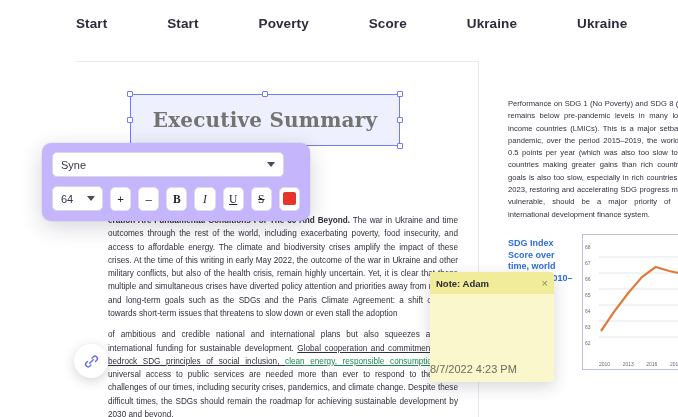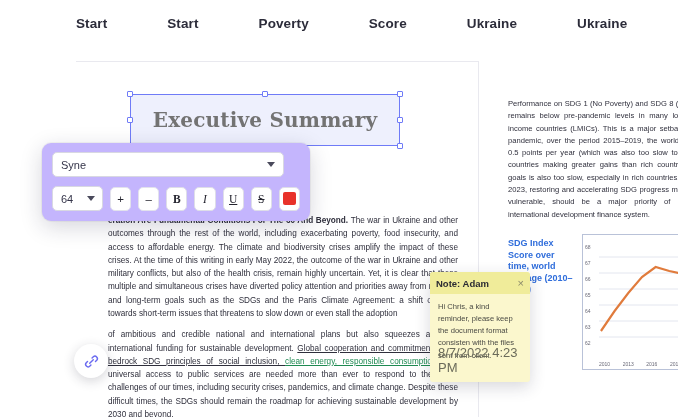--- a/index.html
+++ b/index.html
@@ -238,21 +238,21 @@
     display: block;
     width: 13px; height: 13px;
     border-radius: 2px;
     background: #e8322a;
   }
 
   
   .note {
     position: absolute;
     left: 430px; top: 272px;
-    width: 100px; height: 110px;
+    width: 124px; height: 110px;
     background: #fbf7cd;
     border-radius: 3px;
     box-shadow: 0 5px 16px rgba(40,40,60,0.18);
     z-index: 55;
   }
   .note-header {
     height: 22px;
     background: #f0ec9a;
     border-radius: 3px 3px 0 0;
     display: flex;
@@ -272,22 +272,22 @@
     cursor: pointer;
   }
   .note-body {
     padding: 7px 8px 0 8px;
     font-size: 7.6px;
     line-height: 1.6;
     color: #4a4a44;
   }
   .note-time {
     position: absolute;
-    left: 8px; bottom: 7px;
-    font-size: 13px;
+    left: 0; bottom: 7px;
+    font-size: 11px;
     color: #6b6b5a;
   }
 
   
   .link-badge {
     position: absolute;
     left: 74px; top: 344px;
     width: 34px; height: 34px;
     border-radius: 50%;
     background: #ffffff;
@@ -324,21 +324,21 @@
       <span class="handle h-lc"></span>
       <span class="handle h-rc"></span>
       <span class="handle h-bl"></span>
       <span class="handle h-bc"></span>
       <span class="handle h-br"></span>
     </div>
 
     <div class="body-text">
       <p>
         <span class="b">eration Are Fundamental Conditions For The</span>
-        <span class="b">60 And Beyond.</span><span> The war in Ukraine and other</span>
+        <span class="b">60 And Beyond.</span><span> The war in Ukraine and time</span>
         <span>outcomes through the rest of the world, including exacerbating poverty, food insecurity, and access to affordable energy. The climate and biodiversity crises amplify the impact of these crises. At the time of this writing in early May 2022, the outcome of the war in Ukraine and other military conflicts, but also of the health crisis, remain highly uncertain. Yet, it is clear that these multiple and simultaneous crises have diverted policy attention and priorities away from medium and long-term goals such as the SDGs and the Paris Climate Agreement: a shift of focus towards short-term issues that threatens to slow down or even stall the adoption</span>
       </p>
       <p>
         <span>of ambitious and credible national and international plans but also squeezes available international funding for sustainable development. </span><span class="u-dark">Global cooperation and commitment to</span>
         <span class="u-dark">the bedrock SDG principles of social inclusion, </span><span class="u-green">clean energy, responsible consumption,</span><span> and</span>
         <span>universal access to public services are needed more than ever to respond to the major challenges of our times, including security crises, pandemics, and climate change. Despite these difficult times, the SDGs should remain the roadmap for achieving sustainable development by 2030 and beyond.</span>
       </p>
 
     </div>
   </div>
@@ -410,21 +410,20 @@
         <i></i>
       </div>
     </div>
   </div>
 
   <div class="note">
     <div class="note-header">
       <span class="note-title">Note: Adam</span>
       <span class="note-close">×</span>
     </div>
-    <div class="note-body">Hi Chris, a kind reminder, please keep the document format consisten with the files sent from client.</div>
     <div class="note-time">8/7/2022 4:23 PM</div>
   </div>
 
   <div class="link-badge">
     <svg width="17" height="17" viewBox="0 0 24 24" fill="none" stroke="#6a6af0" stroke-width="2" stroke-linecap="round">
       <path d="M9.5 14.5 L14.5 9.5"></path>
       <path d="M12.8 7.2 L14.6 5.4 a3.4 3.4 0 0 1 4.8 4.8 l-1.8 1.8"></path>
       <path d="M11.2 16.8 L9.4 18.6 a3.4 3.4 0 0 1 -4.8 -4.8 l1.8 -1.8"></path>
     </svg>
   </div>

